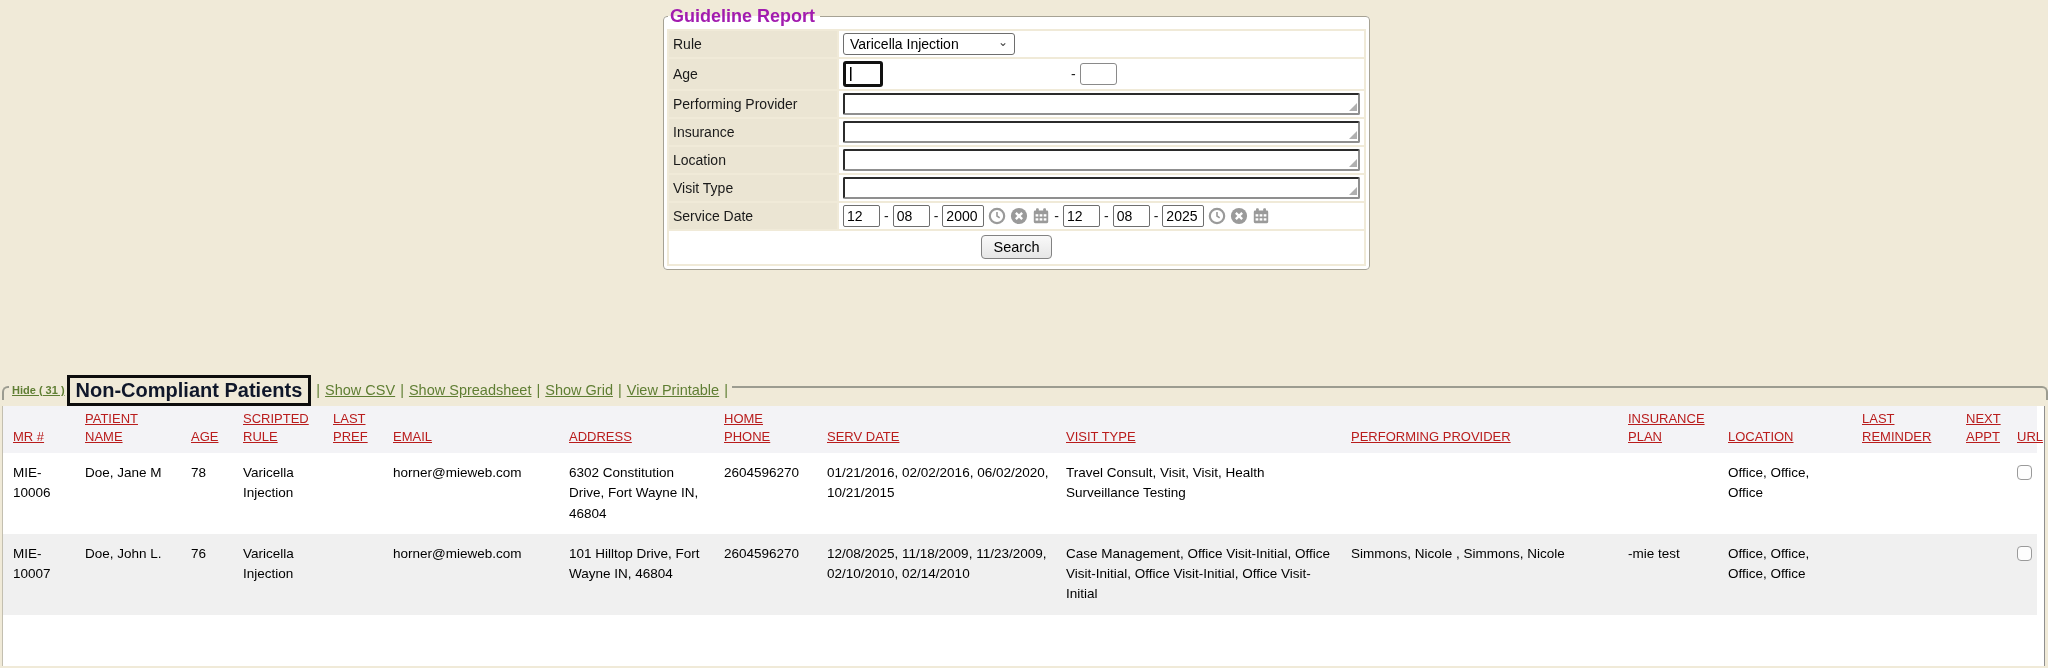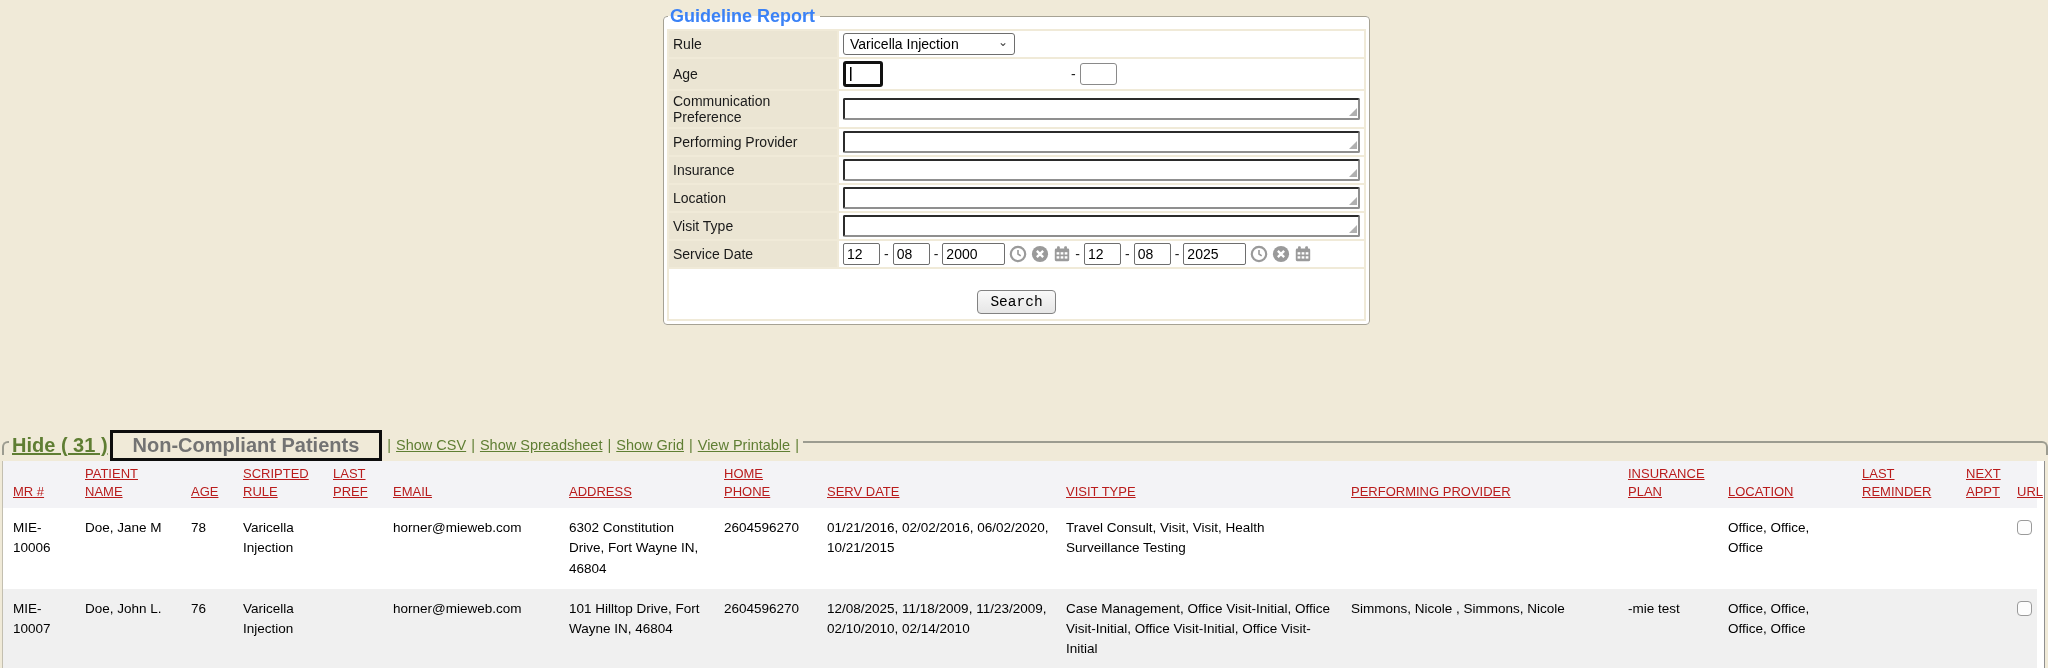--- a/index.html
+++ b/index.html
@@ -11,21 +11,21 @@
     color:#000;
   }
 
   
   .form-area { margin:6px 0 0 663px; width:707px; }
   fieldset.gr {
     border:1px solid #a6a294; border-radius:4px;
     background:#fff; margin:0; padding:2px 3px 3px 3px;
   }
   fieldset.gr legend {
-    font-size:18px; font-weight:bold; color:#3b82f6;
+    font-size:18px; font-weight:bold; color:#a21caf;
     padding:0 5px 0 2px; margin-left:1px;
   }
   table.form-table { border-collapse:collapse; width:100%; table-layout:fixed; }
   table.form-table td { border:2px solid #f0ead8; padding:2px 4px; font-size:14px; }
   td.lbl { width:170px; background:#ebe5d3; color:#1a1a1a; }
   td.val { background:#fff; }
   .val-inner { display:flex; align-items:center; gap:4px; }
 
   .fake-select {
     width:172px; height:22px; background:#fff;
@@ -58,46 +58,46 @@
     content:""; position:absolute; right:3px; bottom:4px;
     width:0; height:0;
     border-left:8px solid transparent; border-bottom:8px solid #b0b0b0;
   }
 
   .date-input {
     height:22px; border:1px solid #6e6e6e; border-radius:2px;
     font-size:14px; padding:1px 3px; font-family:"Liberation Sans",sans-serif;
   }
   .di-m, .di-d { width:37px; }
-  .di-y { width:63px; }
+  .di-y { width:42px; }
   .date-ico { width:18px; height:18px; display:inline-block; cursor:pointer; flex:0 0 auto; }
 
   .search-cell { background:#fff; text-align:center; padding:4px 0 5px 0 !important; }
   button.ui-btn {
-    font-family:Liberation Mono, monospace; font-size:14.5px; color:#000;
+    font-family:Liberation Sans, sans-serif; font-size:14.5px; color:#000;
     background:linear-gradient(#f9f9f9,#e6e6e6);
     border:1px solid #828282; border-radius:4px;
-    padding:3px 12px; cursor:pointer;margin-top:17px;
+    padding:3px 12px; cursor:pointer;
   }
   .actions { display:flex; justify-content:center; gap:12px; margin-top:9px; }
 
   
   .patients-section { margin-top:104px; }
   .legend-row { display:flex; align-items:center; padding-left:2px; height:32px; }
   .corner-left {
     width:7px; height:14px; align-self:flex-start; margin-top:12px;
     border-top:2px solid #9c9c90; border-left:2px solid #9c9c90; border-top-left-radius:6px;
   }
   .hide-link {
-    font-size:20px; font-weight:bold; color:#5f7e33;
+    font-size:11px; font-weight:bold; color:#5f7e33;
     text-decoration:underline; cursor:pointer; white-space:nowrap; margin:0 1px 0 3px;
   }
   .title-box {
-    border:3px solid #0d0d0d; padding:0 20px; margin:0 5px 0 1px;
-    font-size:20px; font-weight:bold; color:#737373; white-space:nowrap; line-height:1.25;
+    border:3px solid #0d0d0d; padding:0 6px; margin:0 5px 0 1px;
+    font-size:20px; font-weight:bold; color:#0f172a; white-space:nowrap; line-height:1.25;
   }
   .show-link {
     font-size:14.5px; color:#5f7e33; text-decoration:underline;
     cursor:pointer; white-space:nowrap; margin:0 5px;
   }
   .pipe { color:#5f7e33; font-size:14.5px; }
   .legend-divider {
     flex:1; height:14px; align-self:flex-start; margin-top:12px; margin-left:4px;
     border-top:2px solid #9c9c90; border-right:2px solid #9c9c90; border-top-right-radius:6px;
   }
@@ -145,28 +145,20 @@
       <tr>
         <td class="lbl">Age</td>
         <td class="val">
           <div class="val-inner">
             <input class="age-input focused" value="" style="">
             <div class="age-spacer"></div>
             <span class="dash">-</span>
             <input class="age-input" value="" style="">
           </div>
         </td>
-      </tr>
-      <tr>
-        <td class="lbl">Communication Preference</td>
-        <td class="val">
-              <div class="val-inner">
-                <span class="txt-wrap"><input class="txt-input" value="" style=""></span>
-              </div>
-            </td>
       </tr>
       <tr>
         <td class="lbl">Performing Provider</td>
         <td class="val">
               <div class="val-inner">
                 <span class="txt-wrap"><input class="txt-input" value="" style=""></span>
               </div>
             </td>
       </tr>
       <tr>

